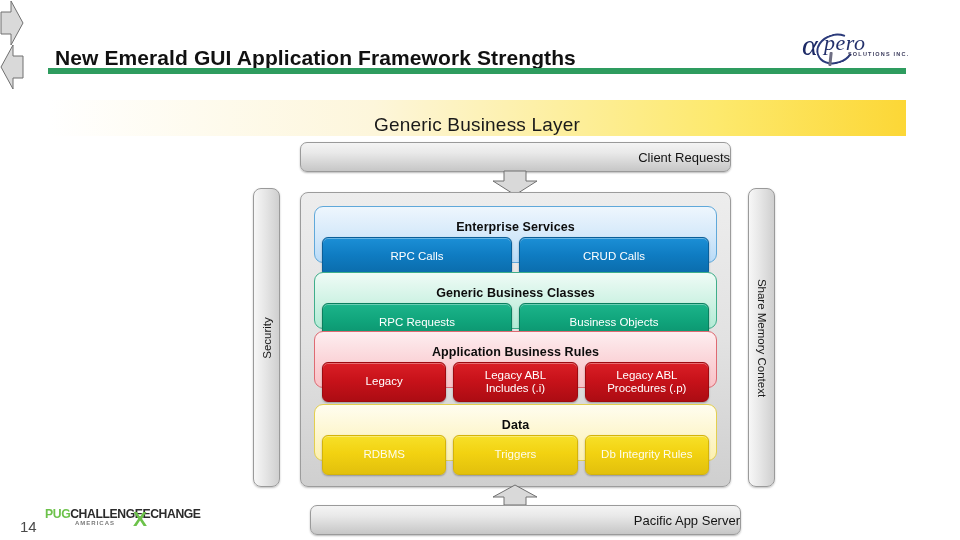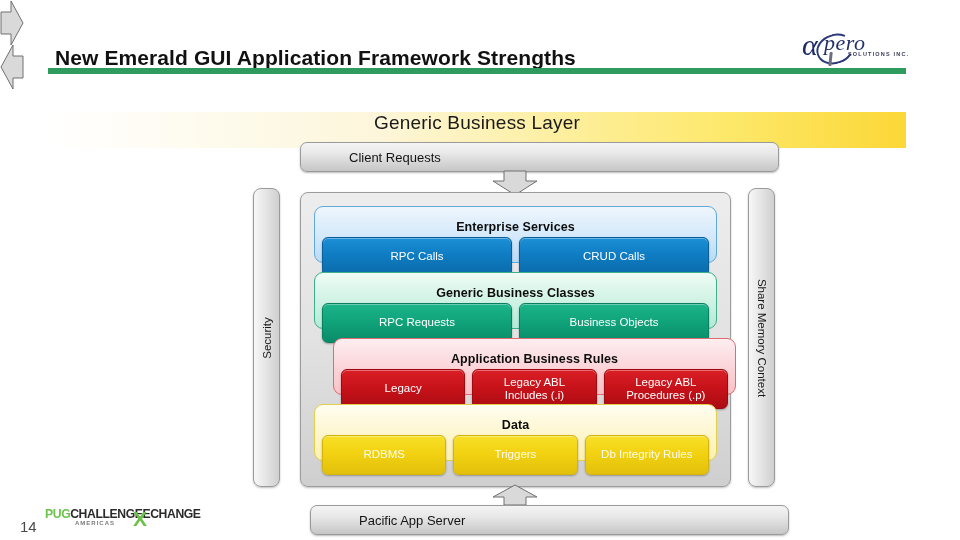--- a/index.html
+++ b/index.html
@@ -91,47 +91,46 @@
     top: 68px;
     width: 858px;
     height: 6px;
     background: #2e9c5f;
   }
 
   
   #banner {
     position: absolute;
     left: 48px;
-    top: 112px;
+    top: 100px;
     width: 858px;
     height: 36px;
     background: linear-gradient(to right, #ffffff 0%, #fdf6db 38%, #fde96d 78%, #fcd736 100%);
     display: flex;
-    align-items: flex-start;
+    align-items: flex-end;
     justify-content: center;
   }
   #banner .banner-text {
     font-size: 19px;
     color: #1a1a1a;
     letter-spacing: 0.2px;
   }
 
   
   .gray-bar {
     position: absolute;
     border: 1px solid #9a9a9a;
     border-radius: 7px;
     background: linear-gradient(to bottom, #f4f4f4 0%, #e9e9e9 35%, #d6d6d6 70%, #c6c6c6 100%);
     box-shadow: 0 1px 2px rgba(0,0,0,0.28);
     display: flex;
     align-items: center;
-    justify-content: flex-start;
+    justify-content: flex-end;
     font-size: 13px;
     color: #141414;
-    padding-left: 48px;
   }
 
   #client-requests { left: 300px; top: 142px; width: 429px; height: 28px; }
   #pacific-app-server { left: 300px; top: 505px; width: 429px; height: 28px; margin-left: 10px; }
 
   
   .side-bar {
     position: absolute;
     border: 1px solid #9a9a9a;
     border-radius: 8px;
@@ -246,25 +245,24 @@
     background: linear-gradient(to bottom, #effbf6 0%, #cdf2e3 55%, #b2ebd6 100%);
     border: 1px solid #3fae8a;
   }
   #layer-generic .chip {
     background: linear-gradient(to bottom, #1cb48a 0%, #10a47b 45%, #0a8c69 100%);
     border: 1px solid #0a7f5e;
   }
 
   
   #layer-rules {
-    top: 145px;
+    top: 138px;
     height: 57px;
     background: linear-gradient(to bottom, #fdeef0 0%, #fbd3d7 55%, #f9c2c7 100%);
     border: 1px solid #de6a72;
-    margin-left: 19px;
   }
   #layer-rules .chip {
     background: linear-gradient(to bottom, #da1f26 0%, #c8121a 45%, #ac0c13 100%);
     border: 1px solid #9d0a10;
   }
 
   
   #layer-data {
     top: 211px;
     height: 57px;

